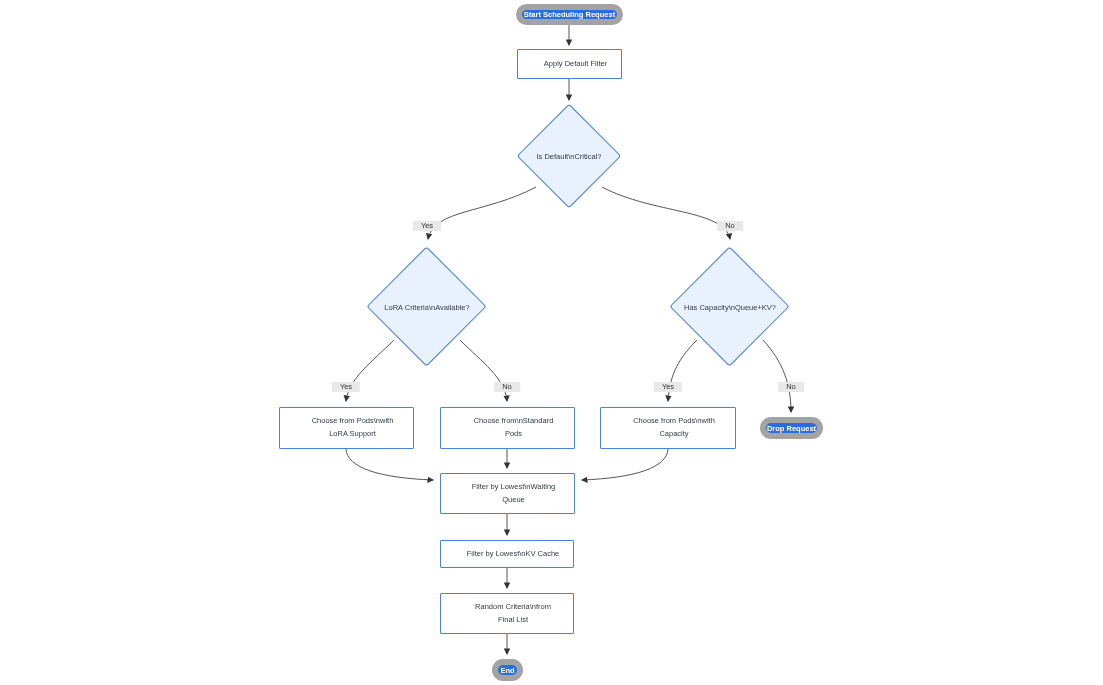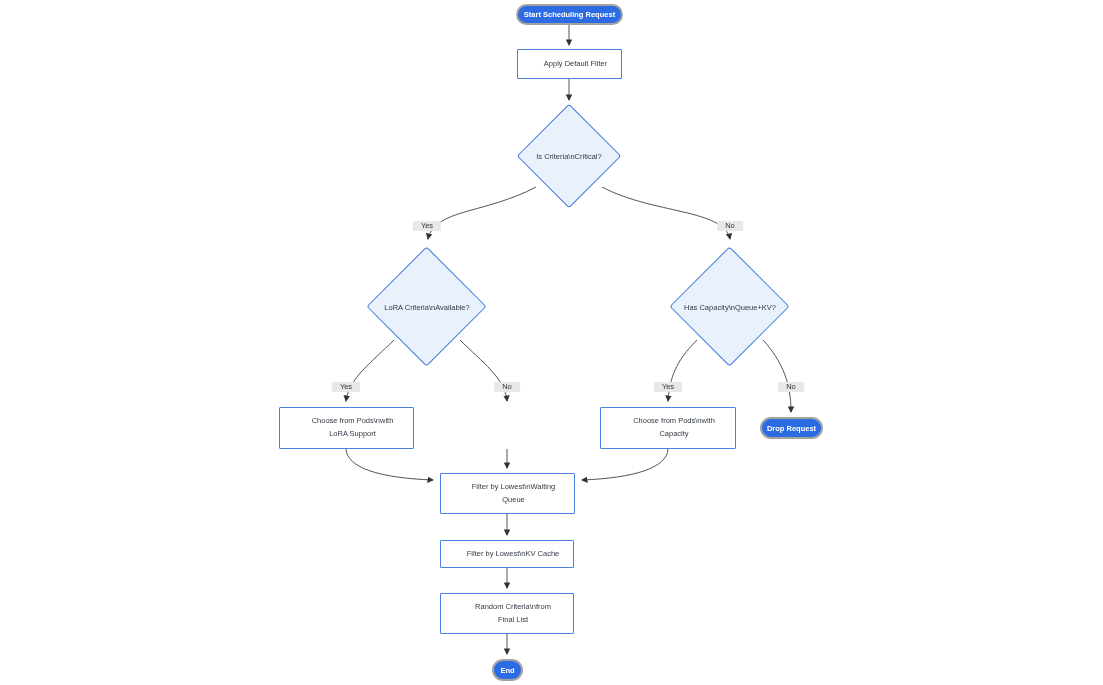--- a/index.html
+++ b/index.html
@@ -8,21 +8,21 @@
     font-family:"Liberation Sans","DejaVu Sans",sans-serif; background:#ffffff;
   }
   #edges { position:absolute; left:0; top:0; width:1103px; height:685px; }
   .node-rect {
     position:absolute; background:#ffffff; border:1.4px solid #4a80e0; border-radius:1px;
     display:flex; align-items:center; justify-content:center; text-align:center;
     font-size:7.5px; line-height:1.72; color:#333a45; box-sizing:border-box;
     white-space:pre-line; z-index:2;padding-left:12px;
   }
   .pill {
-    position:absolute; background:#2c6be2; border:2px solid #a3a3a3; border-radius:11px;
+    position:absolute; background:#2c6be2; border:6px solid #a3a3a3; border-radius:11px;
     display:flex; align-items:center; justify-content:center; text-align:center;
     color:#ffffff; font-weight:bold; font-size:7.5px; box-sizing:border-box;
     white-space:pre-line; z-index:2;
   }
   .diamond-shape {
     position:absolute; background:#e9f1fc; border:1.4px solid #3e79da; border-radius:3px;
     transform:rotate(45deg); box-sizing:border-box; z-index:1;
   }
   .diamond-label {
     position:absolute; transform:translate(-50%,-50%); font-size:7.5px; color:#333a45;
@@ -66,34 +66,36 @@
 
   <div class="pill" style="left:760px; top:417px; width:63px; height:22px;">Drop Request</div>
 
   <div class="pill" style="left:492px; top:659px; width:31px; height:22px;">End</div>
 
   <div class="node-rect" style="left:517px; top:49px; width:105px; height:30px;">Apply Default Filter</div>
 
   <div class="node-rect" style="left:279px; top:407px; width:135px; height:42px;">Choose from Pods\nwith
 LoRA Support</div>
 
+  <div class="node-rect" style="left:440px; top:407px; width:135px; height:42px;">Choose from\nStandard
+Pods</div>
 
   <div class="node-rect" style="left:600px; top:407px; width:136px; height:42px;">Choose from Pods\nwith
 Capacity</div>
 
   <div class="node-rect" style="left:440px; top:473px; width:135px; height:41px;">Filter by Lowest\nWaiting
 Queue</div>
 
   <div class="node-rect" style="left:440px; top:540px; width:134px; height:28px;">Filter by Lowest\nKV Cache</div>
 
   <div class="node-rect" style="left:440px; top:593px; width:134px; height:41px;">Random Criteria\nfrom
 Final List</div>
 
   <div class="diamond-shape" style="left:532px; top:119px; width:74px; height:74px;"></div>
-  <div class="diamond-label" style="left:569px; top:156px;">Is Criteria\nCritical?</div>
+  <div class="diamond-label" style="left:569px; top:156px;">Is Default\nCritical?</div>
 
   <div class="diamond-shape" style="left:384px; top:264px; width:85px; height:85px;"></div>
   <div class="diamond-label" style="left:427px; top:307px;">LoRA Criteria\nAvailable?</div>
 
   <div class="diamond-shape" style="left:687px; top:264px; width:85px; height:85px;"></div>
   <div class="diamond-label" style="left:730px; top:307px;">Has Capacity\nQueue+KV?</div>
 
   <div class="edge-label" style="left:427px; top:226px;">Yes</div>
   <div class="edge-label" style="left:730px; top:226px;">No</div>
   <div class="edge-label" style="left:346px; top:387px;">Yes</div>

